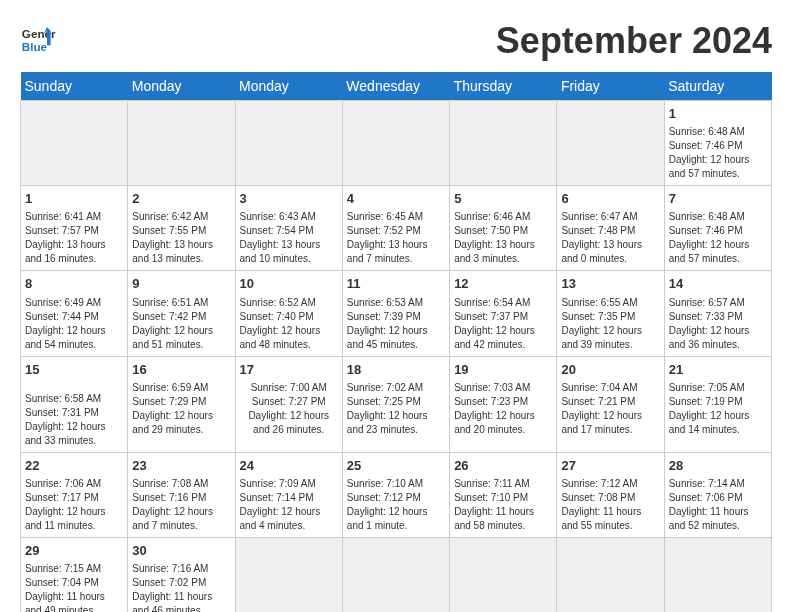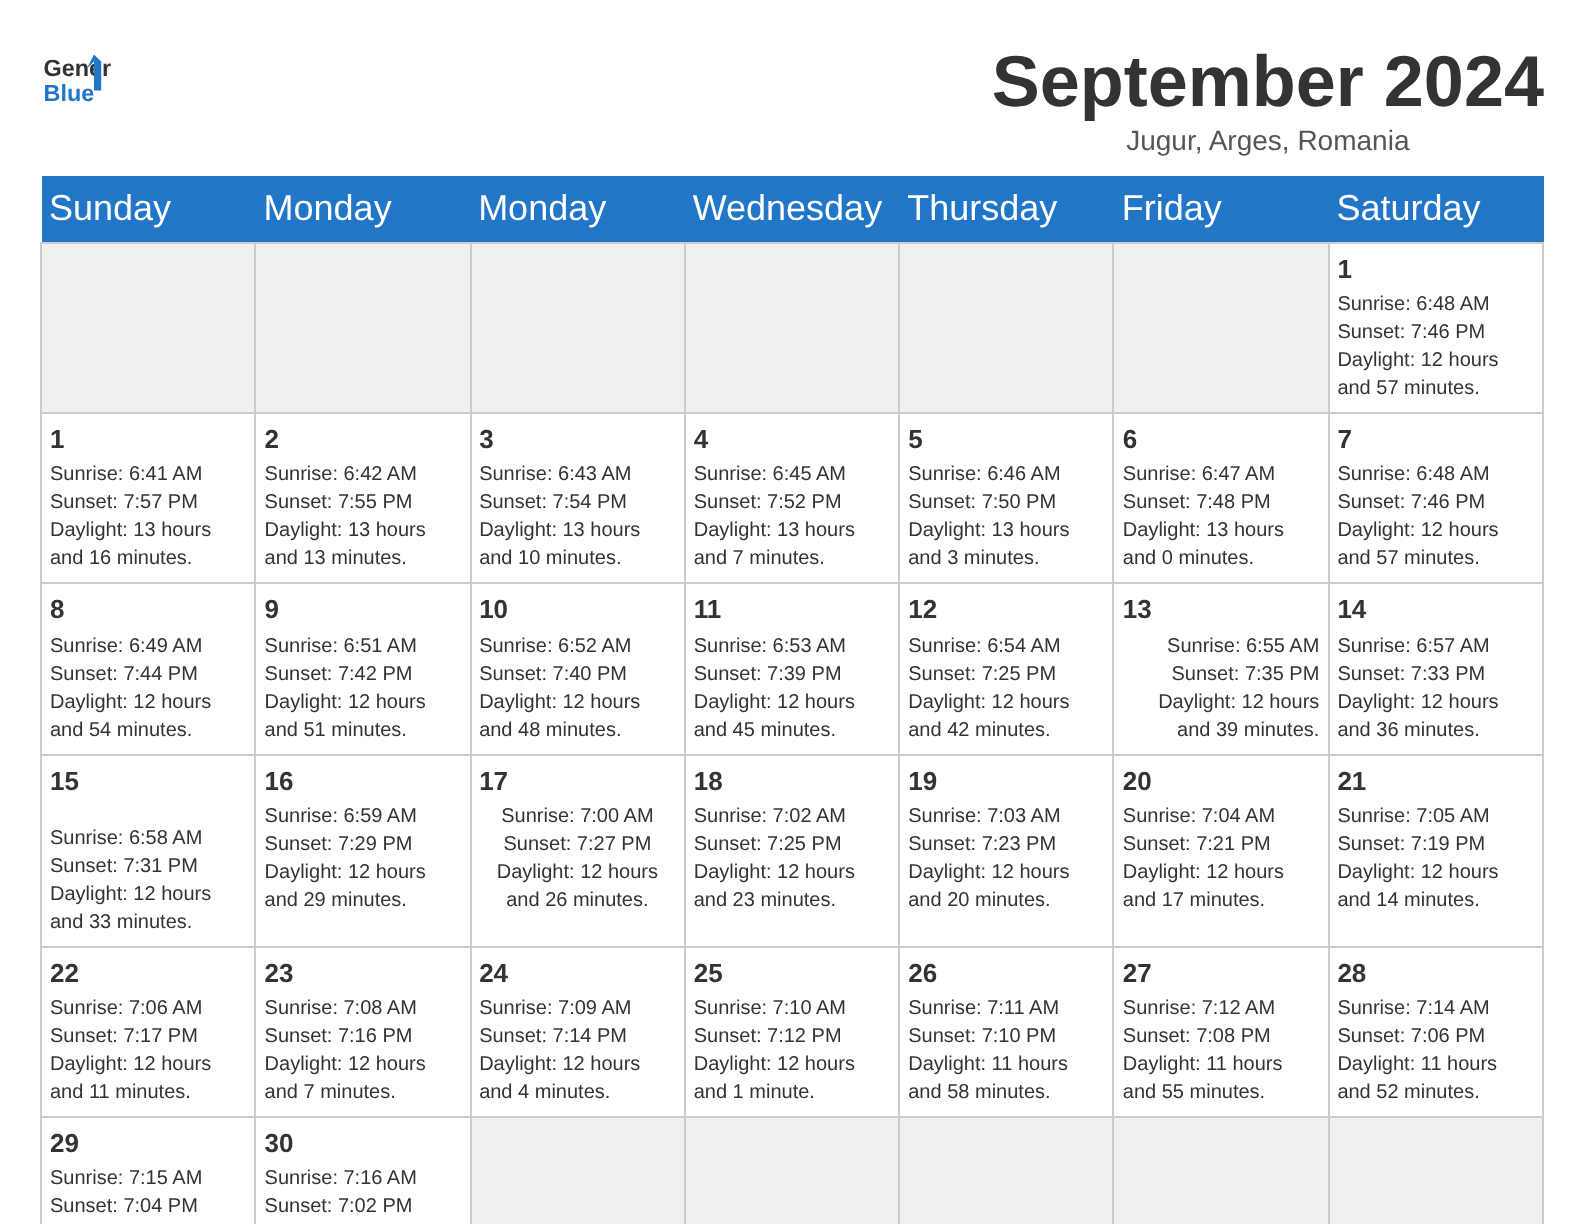--- a/index.html
+++ b/index.html
@@ -40,21 +40,21 @@
     table {
       width: 100%;
       border-collapse: collapse;
       font-size: 11px;
     }
     thead tr th {
       background-color: #2176c7;
       color: #fff;
       padding: 6px 4px;
       text-align: left;
-      font-size: 18px;
+      font-size: 14px;
       font-weight: normal;
     }
     tbody tr td {
       vertical-align: top;
       padding: 4px 4px;
       border: 1px solid #ccc;
       width: 14.28%;
       min-height: 70px;
       color: #333;
       line-height: 1.4;
@@ -91,21 +91,20 @@
 <div class="header-section">
   <div class="logo">
     <svg class="logo-icon" viewBox="0 0 40 40">
       <text x="2" y="20" font-size="13" font-weight="bold" fill="#333">General</text>
       <text x="2" y="34" font-size="13" font-weight="bold" fill="#2176c7">Blue</text>
       <polygon points="30,8 38,16 34,12 34,28 30,28 30,12 26,16" fill="#2176c7"></polygon>
     </svg>
   </div>
   <div class="title-block">
     <div class="calendar-title">September 2024</div>
-    <div class="calendar-subtitle">Jugur, Arges, Romania</div>
   </div>
 </div>
 
 <table>
   <thead>
     <tr id="header-row">
         <th>Sunday</th>
         <th>Monday</th>
         <th>Monday</th>
         <th>Wednesday</th>
@@ -206,27 +205,27 @@
         <td>
           <span class="day-num">11</span>
           <div class="day-info" style="white-space: pre-line;">Sunrise: 6:53 AM
 Sunset: 7:39 PM
 Daylight: 12 hours
 and 45 minutes.</div>
         </td>
         <td>
           <span class="day-num">12</span>
           <div class="day-info" style="white-space: pre-line;">Sunrise: 6:54 AM
-Sunset: 7:25 PM
+Sunset: 7:37 PM
 Daylight: 12 hours
 and 42 minutes.</div>
         </td>
         <td>
           <span class="day-num">13</span>
-          <div class="day-info" style="white-space: pre-line; text-align: right;">Sunrise: 6:55 AM
+          <div class="day-info" style="white-space: pre-line;">Sunrise: 6:55 AM
 Sunset: 7:35 PM
 Daylight: 12 hours
 and 39 minutes.</div>
         </td>
         <td>
           <span class="day-num">14</span>
           <div class="day-info" style="white-space: pre-line;">Sunrise: 6:57 AM
 Sunset: 7:33 PM
 Daylight: 12 hours
 and 36 minutes.</div>

